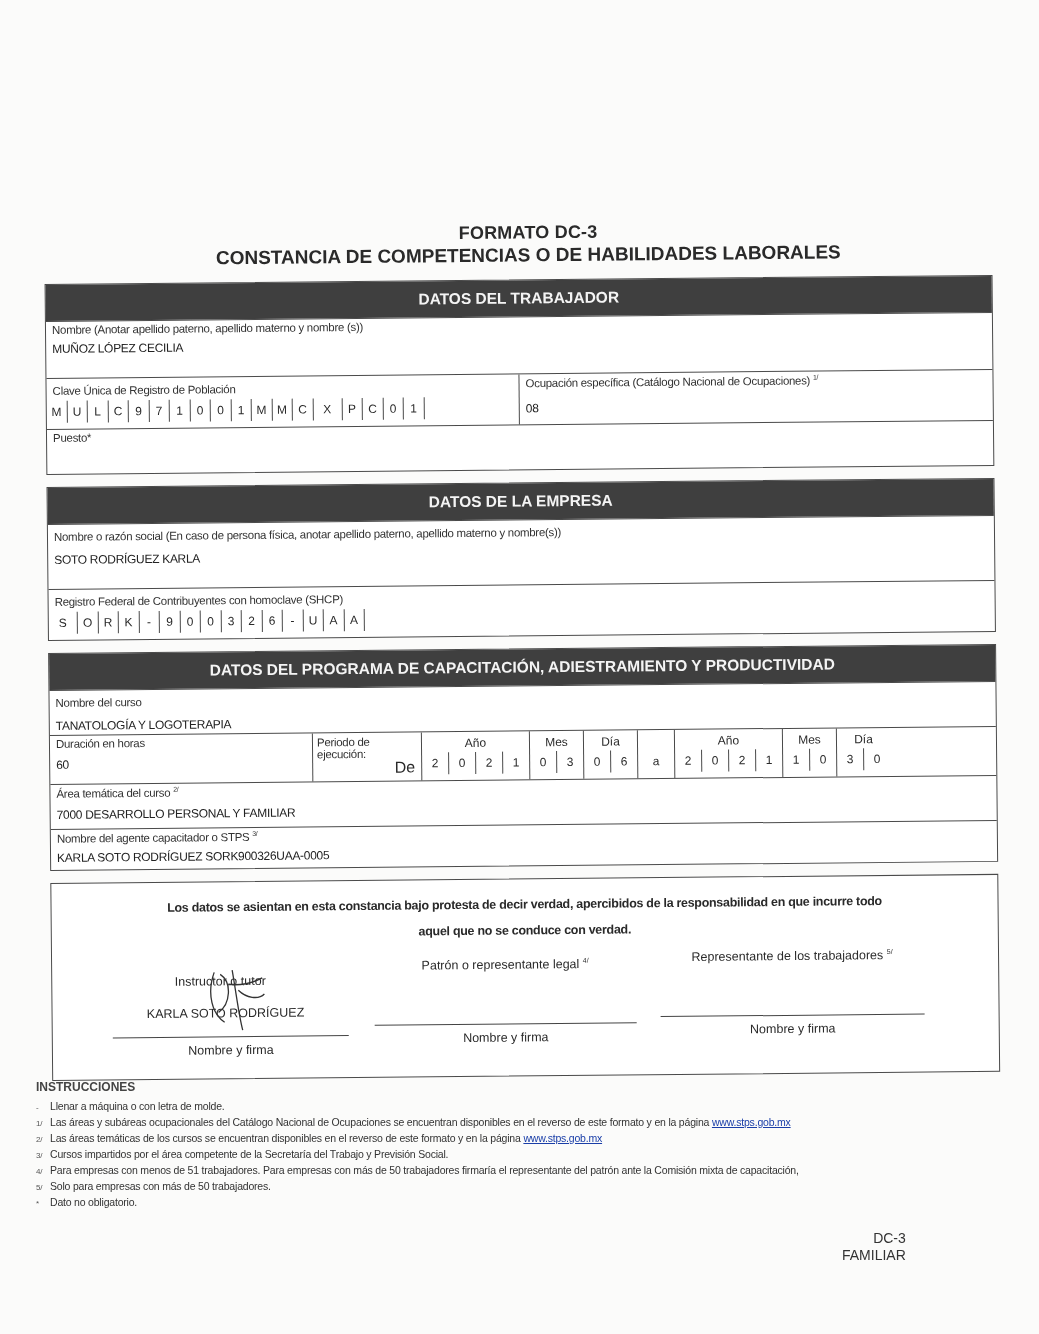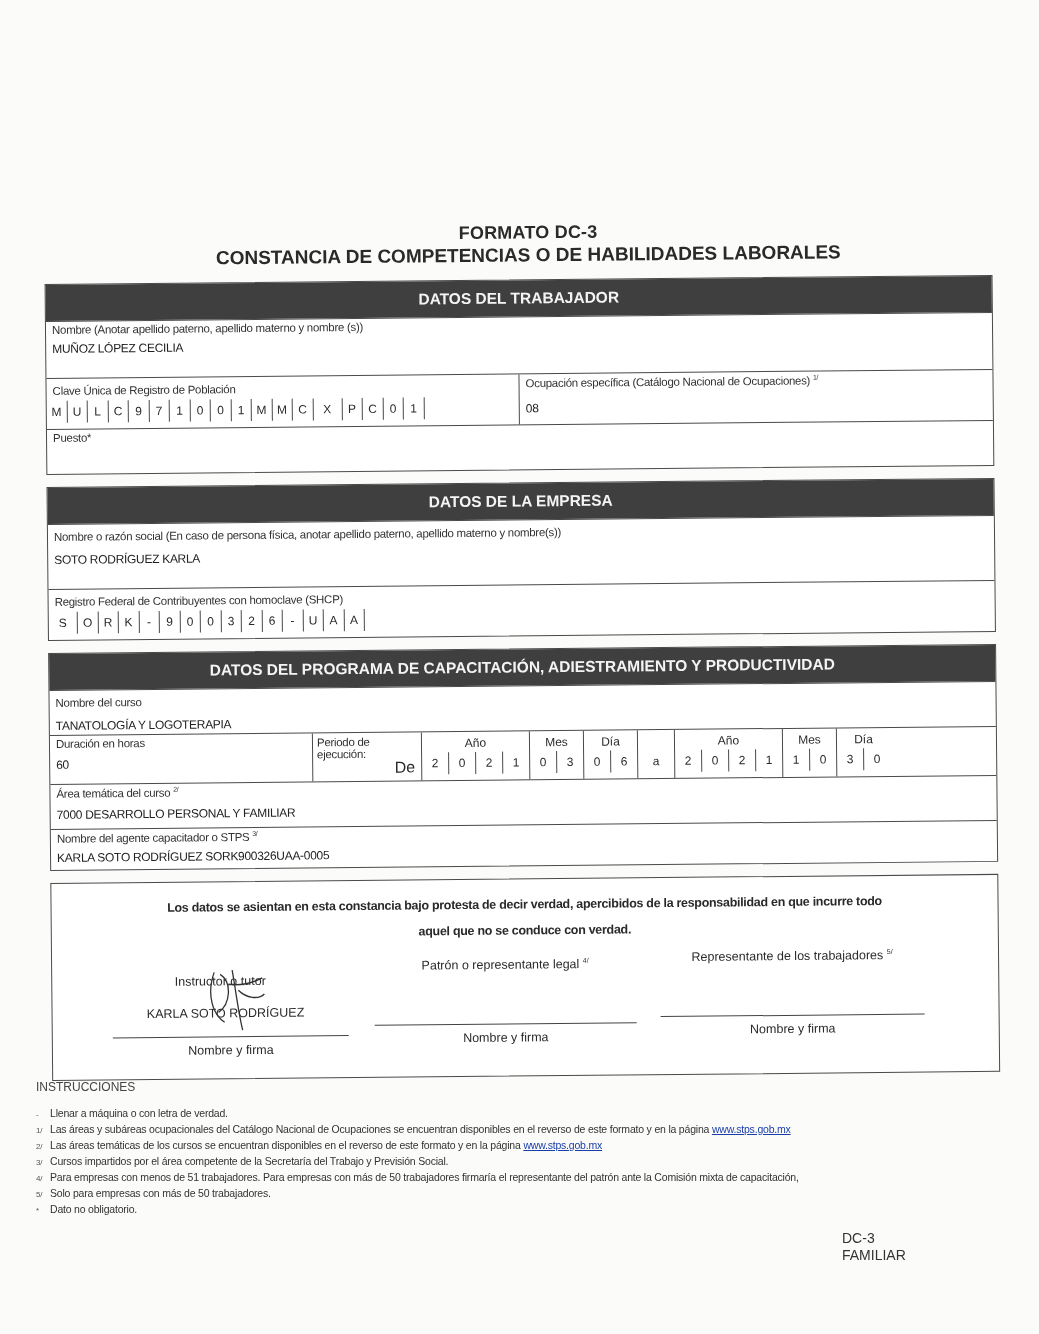--- a/index.html
+++ b/index.html
@@ -60,26 +60,26 @@
     background: #fff;
     height: 196px;
     position: relative;
   }
   .decl-text { text-align: center; font-weight: bold; font-size: 12.5px; line-height: 26px; padding-top: 12px; letter-spacing: -0.3px; }
   .sig { position: absolute; text-align: center; font-size: 12.5px; }
   .sig-line { border-top: 1.2px solid #444; margin-top: 4px; }
   .sig-caption { margin-top: 6px; }
   .signature-mark { position: absolute; left: 150px; top: 82px; }
   .instr { position: absolute; left: 36px; top: 1080px; font-size: 10.5px; color: #333; width: 880px; }
-  .instr h4 { margin: 0 0 12px 0; font-size: 12px; font-weight: normal; color: #444; }
+  .instr h4 { margin: 0 0 5px 0; font-size: 12px; font-weight: bold; color: #444; }
   .instr .item { line-height: 15px; letter-spacing: -0.2px; }
   .instr .mk { display: inline-block; width: 14px; font-size: 8px; color: #555; }
   .instr .indent { padding-left: 52px; }
   .instr a { color: #1a3ea8; text-decoration: underline; }
-  .footer-code { position: absolute; left: 842px; top: 1230px; text-align: left; font-size: 14px; color: #333; line-height: 17px; }
+  .footer-code { position: absolute; left: 842px; top: 1230px; text-align: right; font-size: 14px; color: #333; line-height: 17px; }
 </style>
 </head>
 <body>
 
 <div class="page">
   <div class="title-wrap">
     <p class="title-main">FORMATO DC-3</p>
     <p class="title-sub">CONSTANCIA DE COMPETENCIAS O DE HABILIDADES LABORALES</p>
   </div>
 
@@ -288,21 +288,21 @@
       </div>
       <div class="sig-line" style="margin-top:52px"></div>
       <div class="sig-caption">Nombre y firma</div>
     </div>
   </div>
 </div>
 
 <div class="instr">
   <h4>INSTRUCCIONES</h4>
   <div id="instr-list">
-      <div class="item"><span class="mk">-</span><span>Llenar a máquina o con letra de verdad.</span></div>
+      <div class="item"><span class="mk">-</span><span>Llenar a máquina o con letra de molde.</span></div>
       <div class="item"><span class="mk">1/</span><span>Las áreas y subáreas ocupacionales del Catálogo Nacional de Ocupaciones se encuentran disponibles en el reverso de este formato y en la página </span><a>www.stps.gob.mx</a></div>
       <div class="item"><span class="mk">2/</span><span>Las áreas temáticas de los cursos se encuentran disponibles en el reverso de este formato y en la página </span><a>www.stps.gob.mx</a></div>
       <div class="item"><span class="mk">3/</span><span>Cursos impartidos por el área competente de la Secretaría del Trabajo y Previsión Social.</span></div>
       <div class="item"><span class="mk">4/</span><span>Para empresas con menos de 51 trabajadores. Para empresas con más de 50 trabajadores firmaría el representante del patrón ante la Comisión mixta de capacitación,</span></div>
       <div class="item"><span class="mk">5/</span><span>Solo para empresas con más de 50 trabajadores.</span></div>
       <div class="item"><span class="mk">*</span><span>Dato no obligatorio.</span></div>
     </div>
 </div>
 
 <div class="footer-code">

